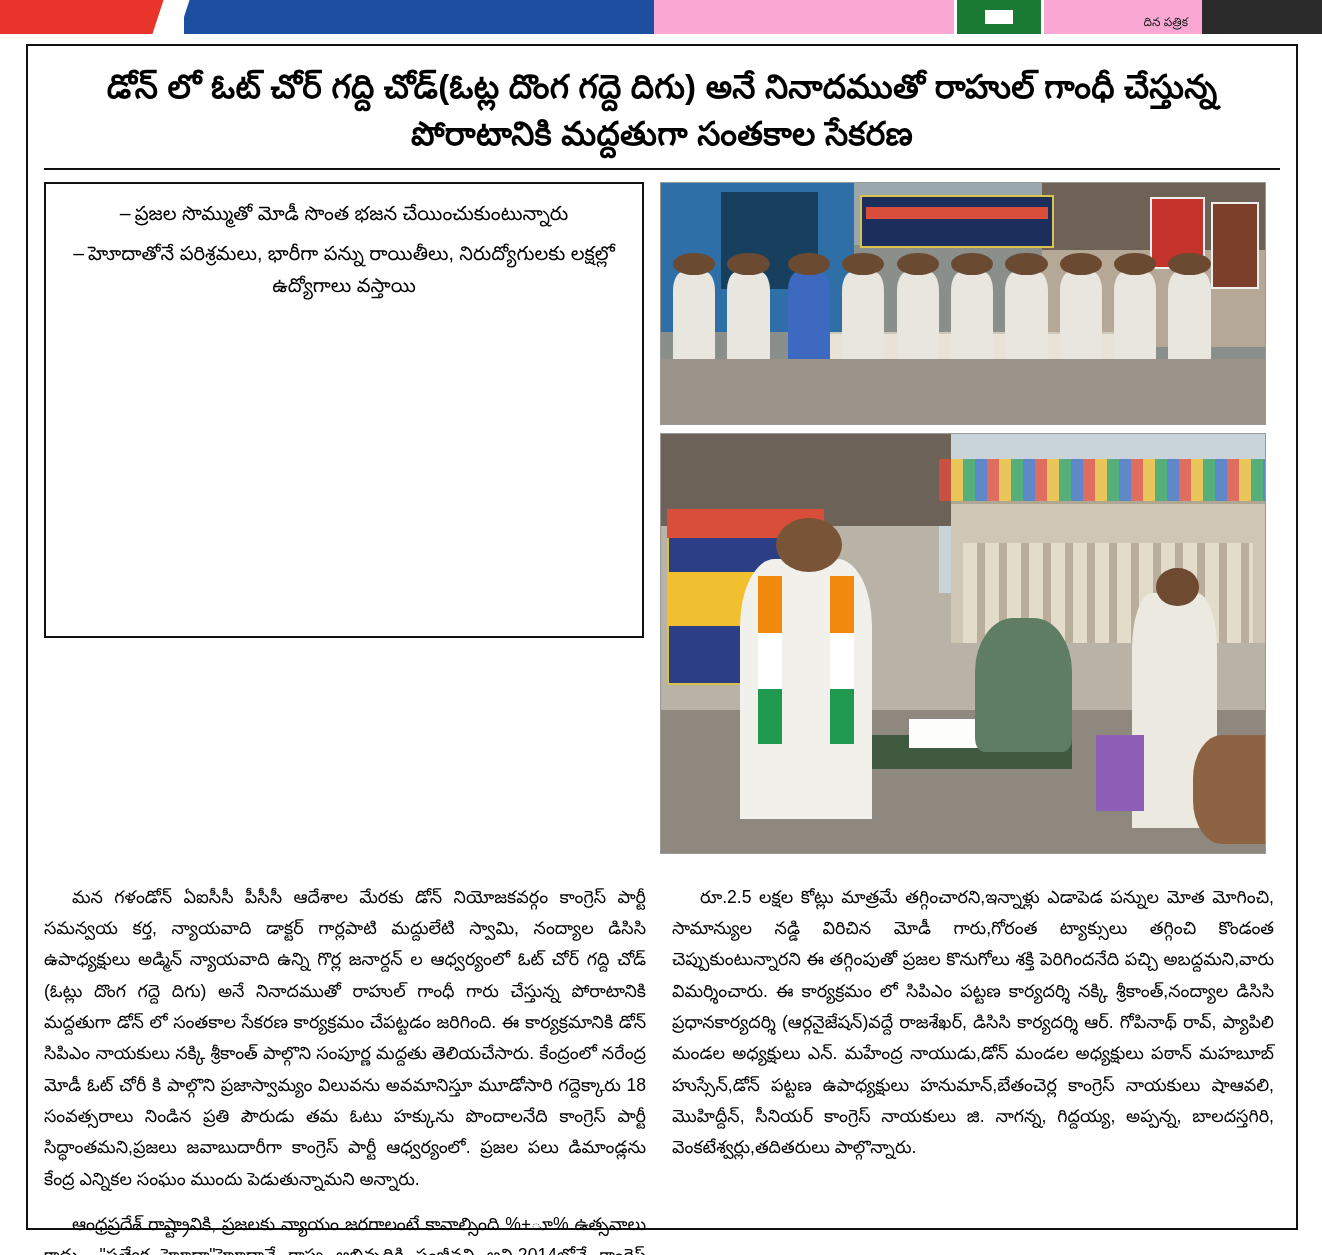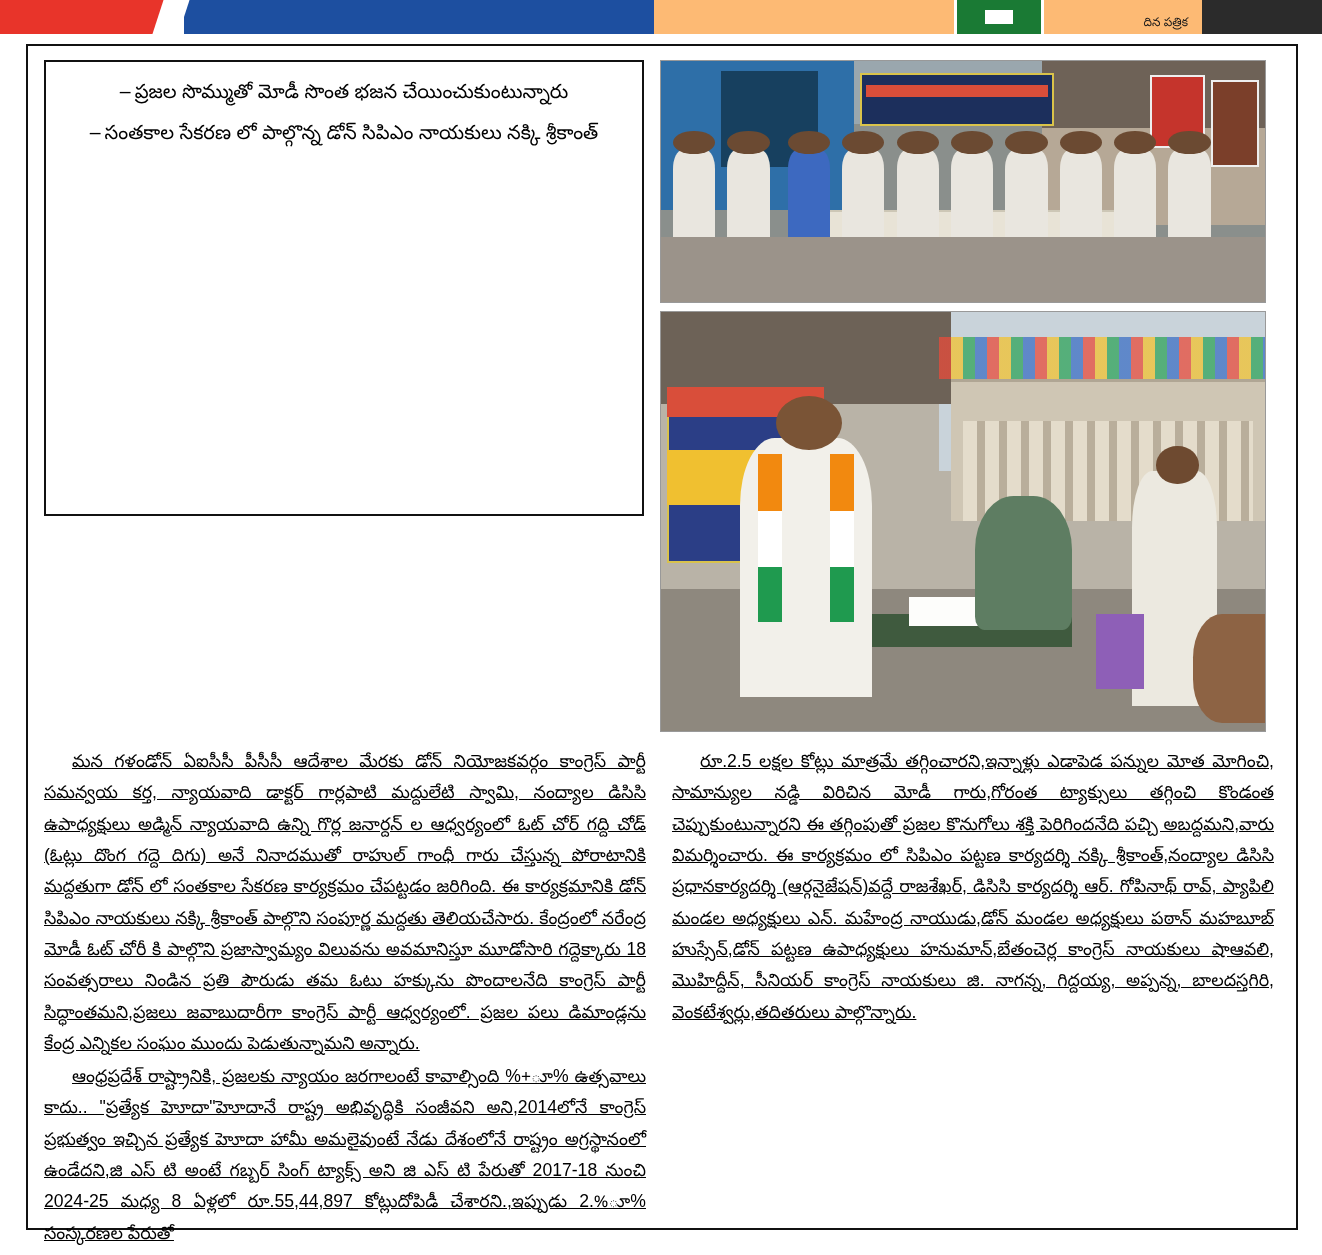--- a/index.html
+++ b/index.html
@@ -20,21 +20,21 @@
     position: relative;
     height: 34px;
     width: 100%;
     display: flex;
     align-items: stretch;
     overflow: hidden;
   }
   .mh-red { width: 168px; background: #e8342a; }
   .mh-white-slant { width: 26px; background: #fff; transform: skewX(-18deg); margin-left: -10px; }
   .mh-blue { width: 470px; background: #1d4fa0; }
-  .mh-orange { flex: 1; background: #fdba74; position: relative; }
+  .mh-orange { flex: 1; background: #f9a8d4; position: relative; }
   .mh-emblem {
     position: absolute;
     left: 300px; top: 0; bottom: 0;
     width: 90px;
     background: #1a7a34;
     border-left: 3px solid #fff;
     border-right: 3px solid #fff;
   }
   .mh-emblem:after {
     content: "";
@@ -239,45 +239,46 @@
     gap: 26px;
     margin-top: 14px;
   }
   .col {
     width: 602px;
     font-size: 17.6px;
     line-height: 1.78;
     text-align: justify;
     color: #000;
   }
-  .col p { margin: 0 0 2px 0; text-indent: 28px; text-decoration: underline; }
+  .col p { margin: 14px 0 2px 0; text-indent: 28px; }
   .col-right { padding-top: 0; }
 </style>
 </head>
 <body>
 
 <div class="masthead">
   <div class="mh-red"></div>
   <div class="mh-white-slant"></div>
   <div class="mh-blue"></div>
   <div class="mh-orange">
     <div class="mh-emblem"></div>
     <div class="mh-right-label">దిన పత్రిక</div>
   </div>
   <div class="mh-darkbar"></div>
 </div>
 
 <div class="page">
 
+  <div class="headline">డోన్ లో ఓట్ చోర్ గద్ది చోడ్(ఓట్ల దొంగ గద్దె దిగు)  అనే నినాదముతో రాహుల్ గాంధీ   చేస్తున్న పోరాటానికి మద్దతుగా  సంతకాల సేకరణ</div>
 
   <div class="upper">
 
     <div class="bullets-box">
       <div class="bullet"><span class="dash">–</span><span>ప్రజల సొమ్ముతో మోడీ  సొంత భజన చేయించుకుంటున్నారు</span></div>
-      <div class="bullet"><span class="dash">–</span><span>సంతకాల సేకరణ లో పాల్గొన్న డోన్ సిపిఎం నాయకులు నక్కి శ్రీకాంత్</span></div>
+      <div class="bullet"><span class="dash">–</span><span>హెూదాతోనే పరిశ్రమలు, భారీగా పన్ను రాయితీలు, నిరుద్యోగులకు లక్షల్లో ఉద్యోగాలు వస్తాయి</span></div>
     </div>
 
     <div class="photos">
 
       <div class="photo photo1">
         <div class="p1-sky"></div>
         <div class="p1-shop"></div>
         <div class="p1-shop2"></div>
         <div class="p1-tarp"></div>
         <div class="p1-wall"></div>

